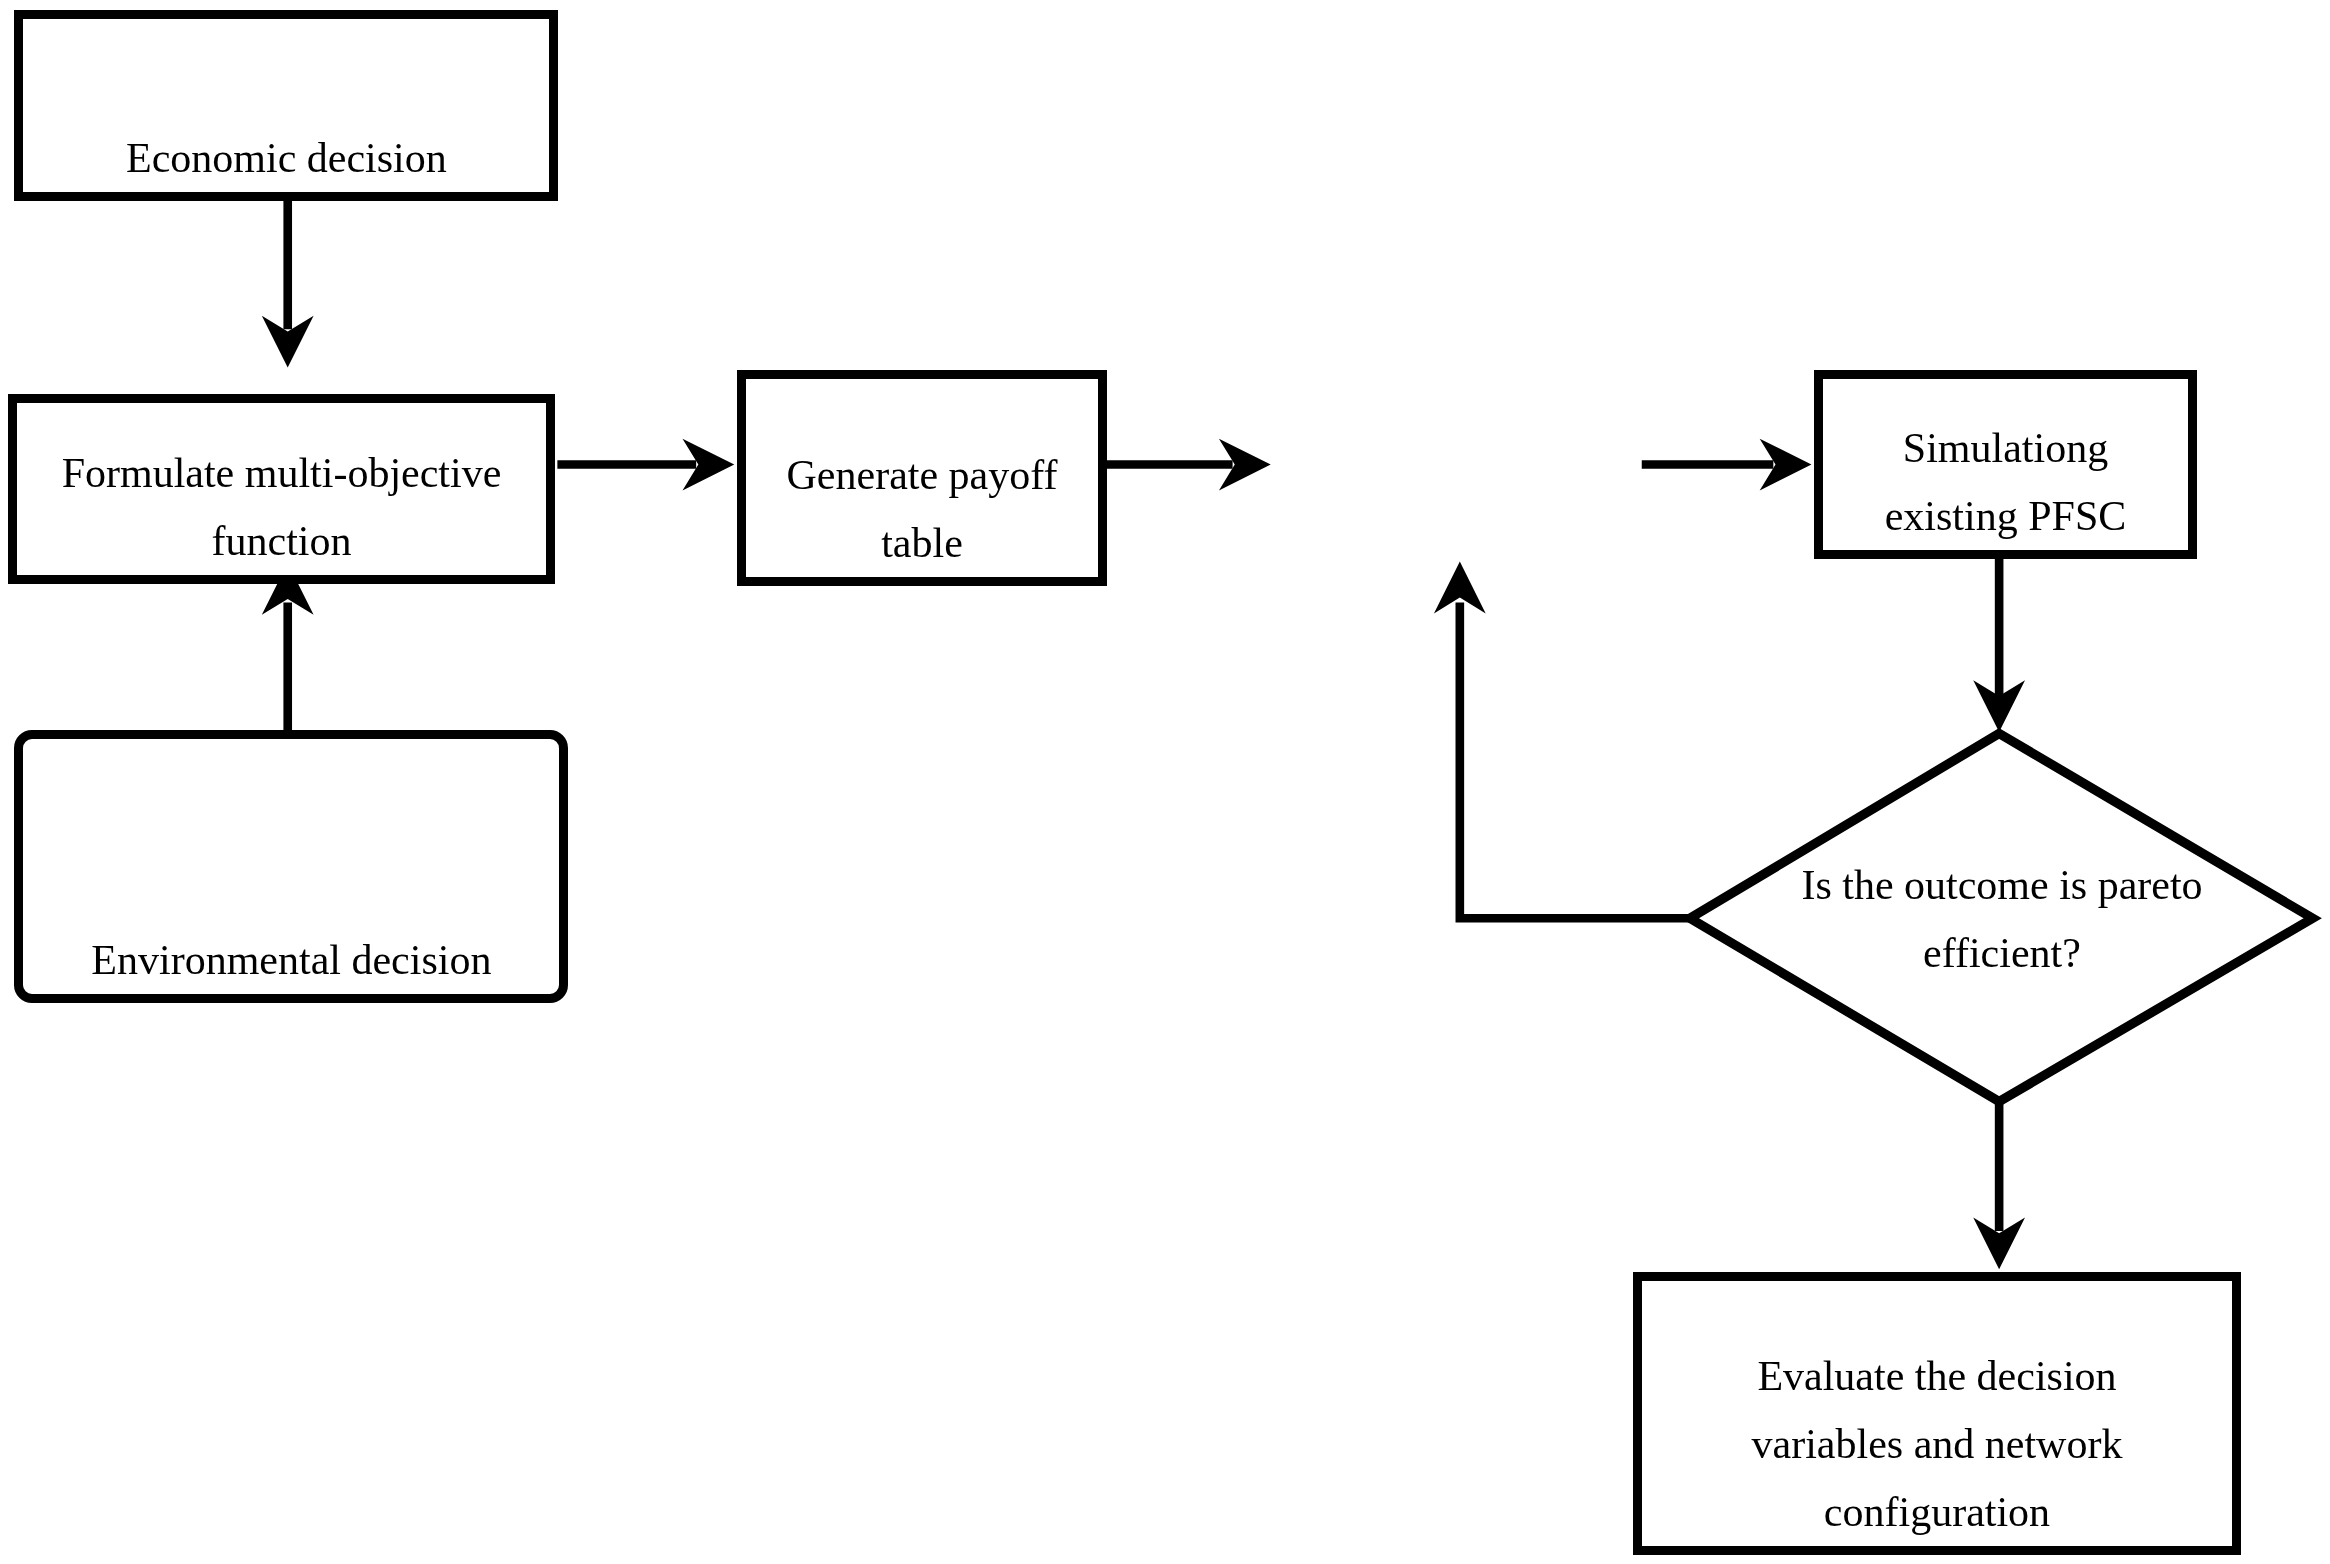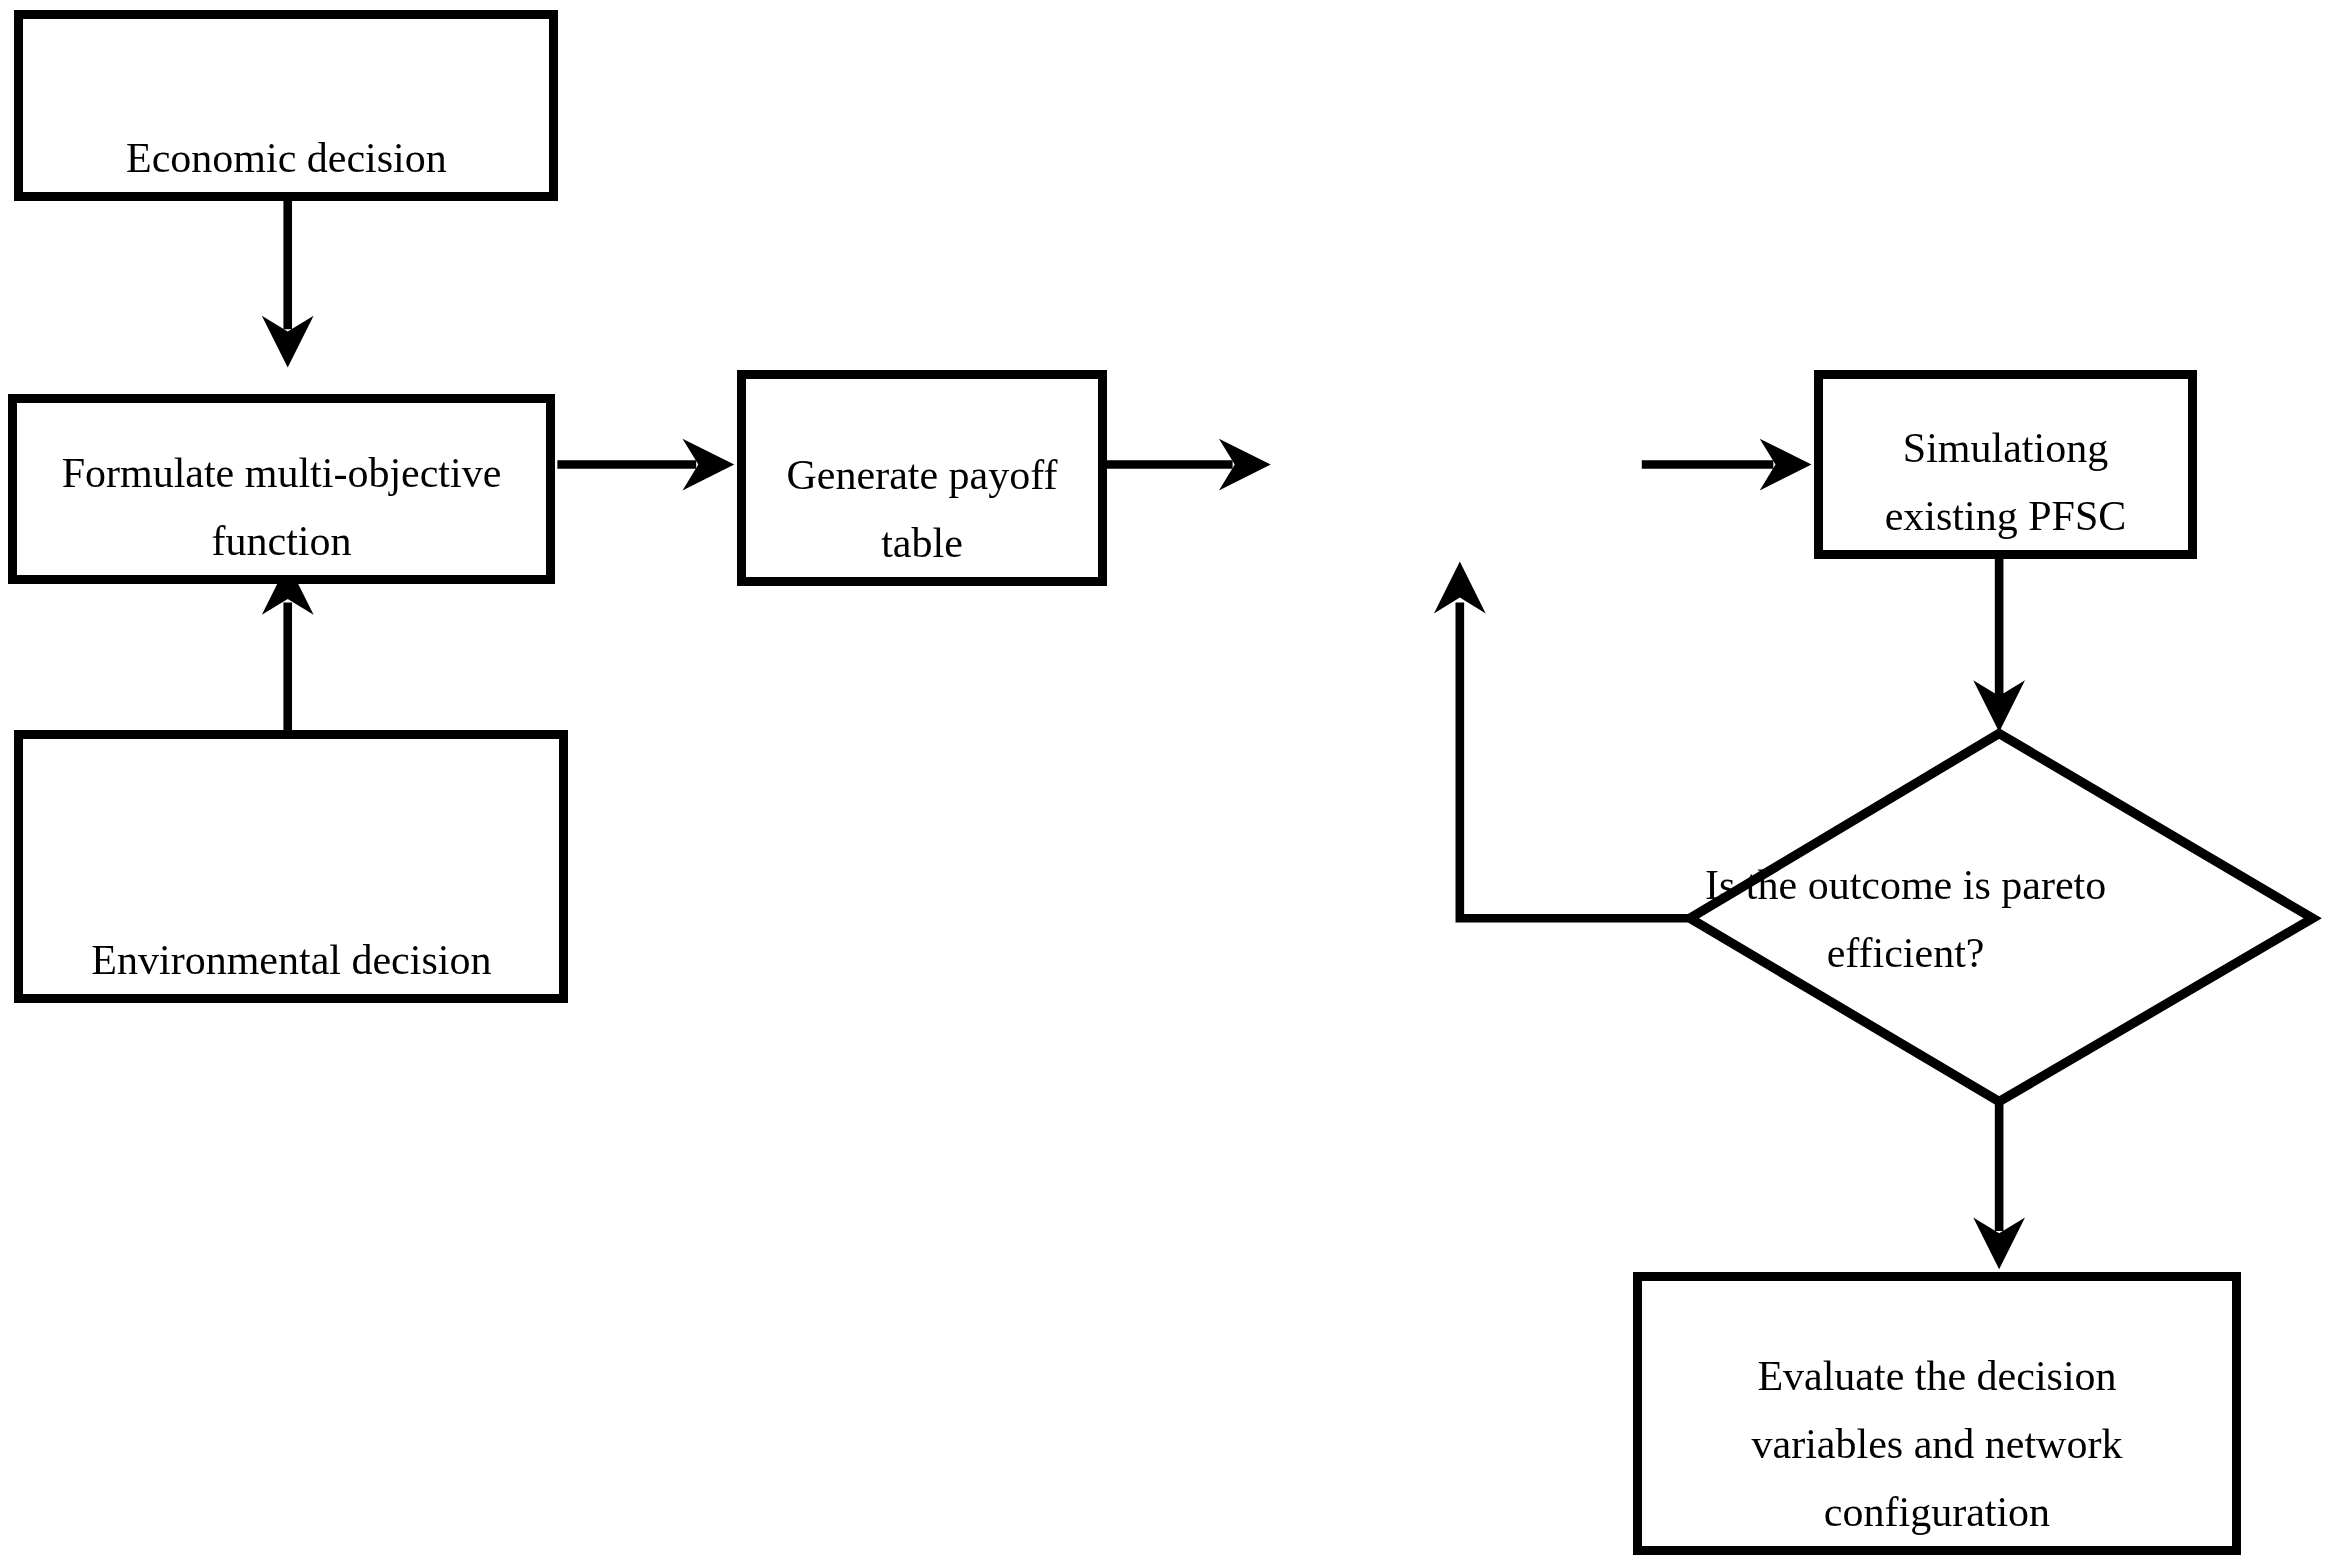--- a/index.html
+++ b/index.html
@@ -35,20 +35,21 @@
     color: #000000;
     font-size: 42px;
     line-height: 68px;
     text-align: center;
     white-space: pre-line;
   }
   .diamond-label {
     position: absolute;
     display: flex;
     align-items: center;
+    justify-content: center;
     z-index: 3;
     background: transparent;
   }
   .edge-line {
     stroke: #000000;
     stroke-width: 12;
     fill: none;
     stroke-linejoin: miter;
   }
   .edge-head {
@@ -98,21 +99,21 @@
 
   <div class="node" style="left:14.4px; top:10px; width:544px; height:191px;">
     <span class="node-label">Economic decision</span>
   </div>
 
   <div class="node" style="left:8px; top:370px; width:547px; height:190px;margin-top:24px;">
     <span class="node-label">Formulate multi-objective
 function</span>
   </div>
 
-  <div class="node" style="left:14.4px; top:730px; width:554px; height:273px;">
+  <div class="node" style="left:14.4px; top:730px; width:554px; height:273px;border-radius:18px;">
     <span class="node-label">Environmental decision</span>
   </div>
 
   <div class="node" style="left:737px; top:370px; width:370px; height:216px;">
     <span class="node-label">Generate payoff
 table</span>
   </div>
 
 
   <div class="node" style="left:1814px; top:370px; width:383px; height:189px;">

